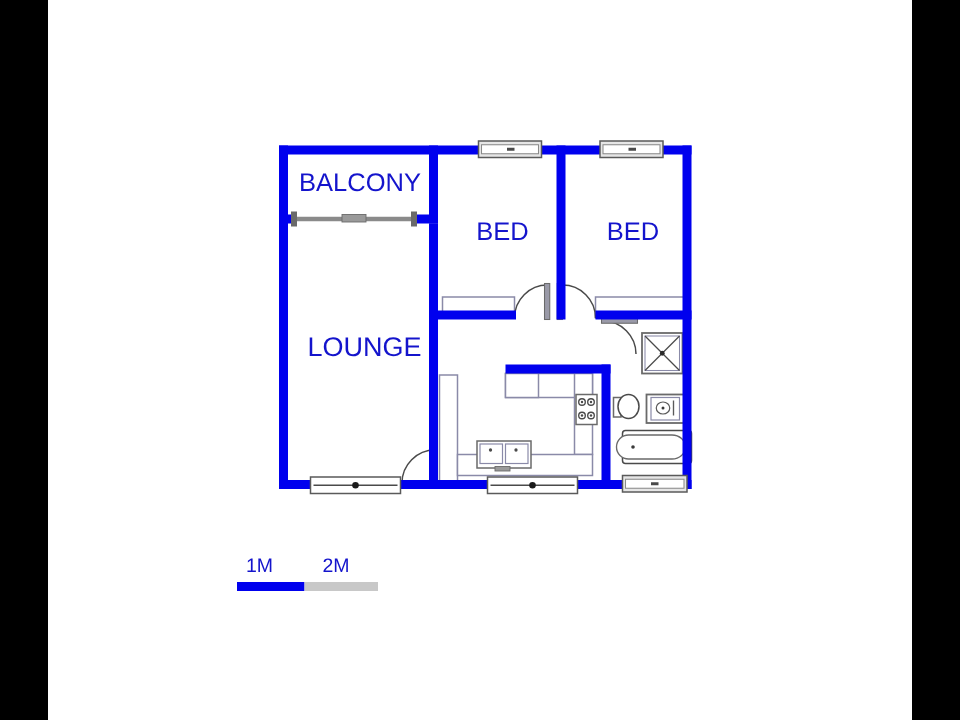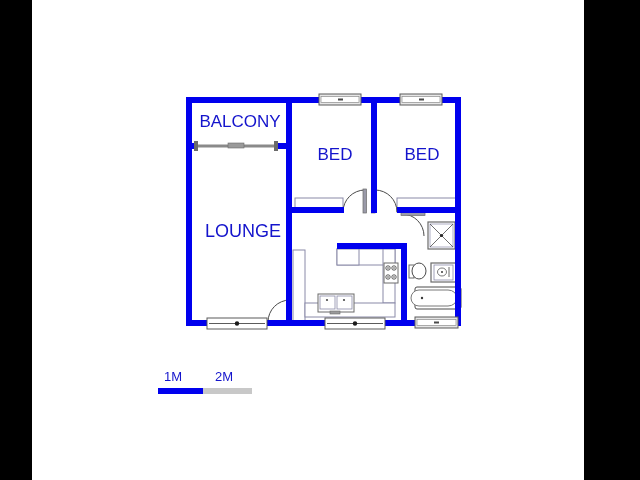--- a/index.html
+++ b/index.html
@@ -2,21 +2,21 @@
 <html><head>
 <meta charset="utf-8">
 <style>
   html, body {
     margin: 0;
     padding: 0;
     background: #000000;
   }
   #screen {
     position: relative;
-    width: 584px;
+    width: 640px;
     height: 480px;
     background: #000000;
     overflow: hidden;
     font-family: "Liberation Sans", sans-serif;
     text-align: center;
   }
   #canvas-area {
     position: absolute;
     left: 32px;
     top: 0px;

